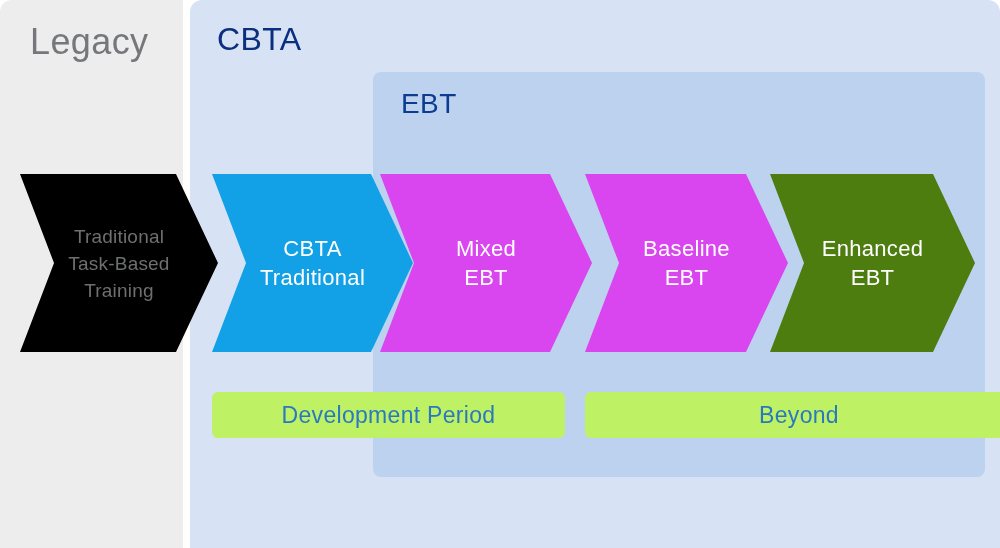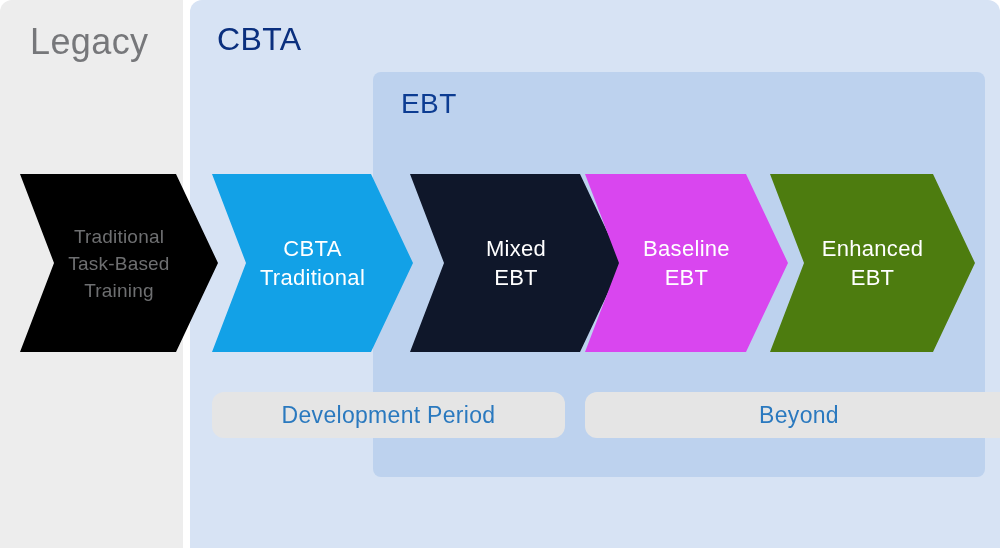--- a/index.html
+++ b/index.html
@@ -72,22 +72,22 @@
     font-size: 19px;
     line-height: 27px;
     color: #6E6F71;
     letter-spacing: 0.2px;
   }
   
   .period-box {
     position: absolute;
     top: 392px;
     height: 46px;
-    background: #e5e5e5;
-    border-radius: 12px;
+    background: #bef264;
+    border-radius: 6px;
     display: flex;
     align-items: center;
     justify-content: center;
   }
   .box-development { left: 212px; width: 353px; }
   .box-beyond { left: 585px; width: 428px; }
   .period-label {
     font-size: 23px;
     color: #2A79BF;
     letter-spacing: 0.3px;
@@ -117,21 +117,21 @@
     </div>
   </div>
 
   <div class="chev" style="left: 212px; width: 201px; background: rgb(18, 161, 231);">
     <div class="chev-label">
       <span>CBTA</span>
       <span>Traditional</span>
     </div>
   </div>
 
-  <div class="chev" style="left: 410px; width: 212px; background: #0f172a;">
+  <div class="chev" style="left: 380px; width: 212px; background: #d946ef;">
     <div class="chev-label">
       <span>Mixed</span>
       <span>EBT</span>
     </div>
   </div>
 
   <div class="chev" style="left: 585px; width: 203px; background: #d946ef;">
     <div class="chev-label">
       <span>Baseline</span>
       <span>EBT</span>

